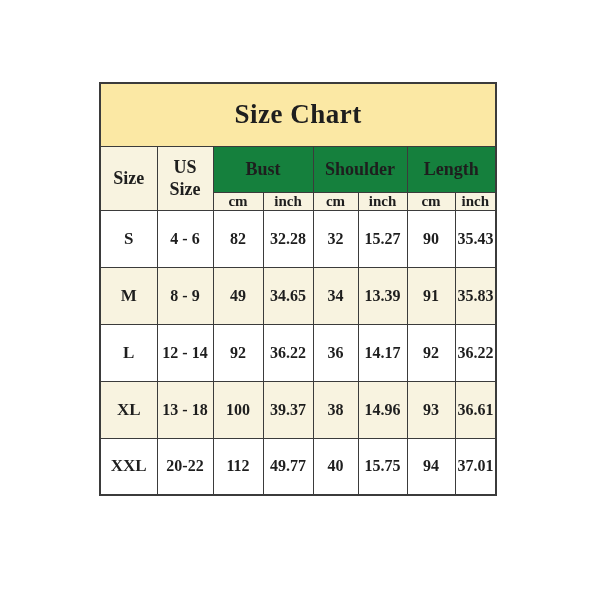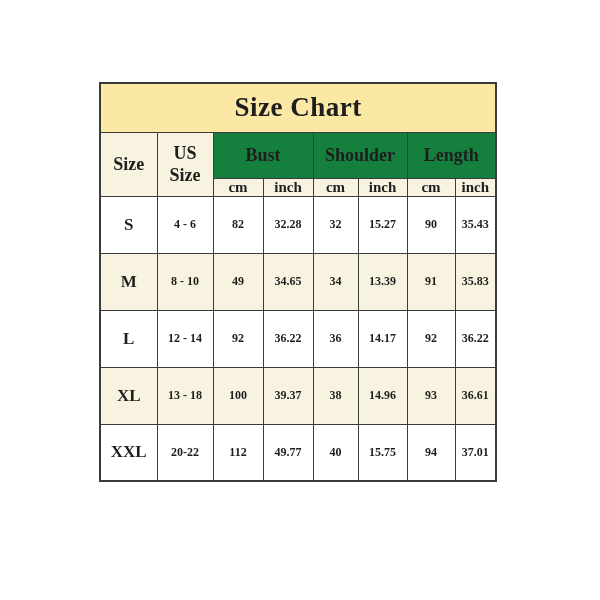--- a/index.html
+++ b/index.html
@@ -24,29 +24,29 @@
   table.size-chart td, table.size-chart th {
     border: 1px solid #3b3b3b;
     text-align: center;
     vertical-align: middle;
     font-weight: bold;
     color: #1e1e1e;
     padding: 0 2px;
     overflow: hidden;
   }
   .title-row td {
-    height: 49px;
+    height: 63px;
     background: #fbe8a4;
     font-size: 27px;
     letter-spacing: 0.5px;
   }
   .group-row th { height: 46px; background: #15803d; font-size: 18px; }
   .units-row th { height: 17px; background: #f8f3e0; font-size: 15px; }
   th.span-cell { background: #f8f3e0; font-size: 18px; line-height: 1.25; }
-  .data-row td { height: 57px; font-size: 12px; }
+  .data-row td { height: 57px; font-size: 16px; }
   .data-row.white td { background: #ffffff; }
   .data-row.cream td { background: #f8f3e0; }
   .data-row td.size-col { font-size: 17px; }
 </style>
 </head>
 <body>
 
 <div class="page">
   <table class="size-chart">
     <colgroup>
@@ -88,21 +88,21 @@
       <td>82</td>
       <td>32.28</td>
       <td>32</td>
       <td>15.27</td>
       <td>90</td>
       <td>35.43</td>
     </tr>
 
     <tr class="data-row cream">
       <td class="size-col">M</td>
-      <td>8 - 10</td>
+      <td>8 - 9</td>
       <td>49</td>
       <td>34.65</td>
       <td>34</td>
       <td>13.39</td>
       <td>91</td>
       <td>35.83</td>
     </tr>
 
     <tr class="data-row white">
       <td class="size-col">L</td>

